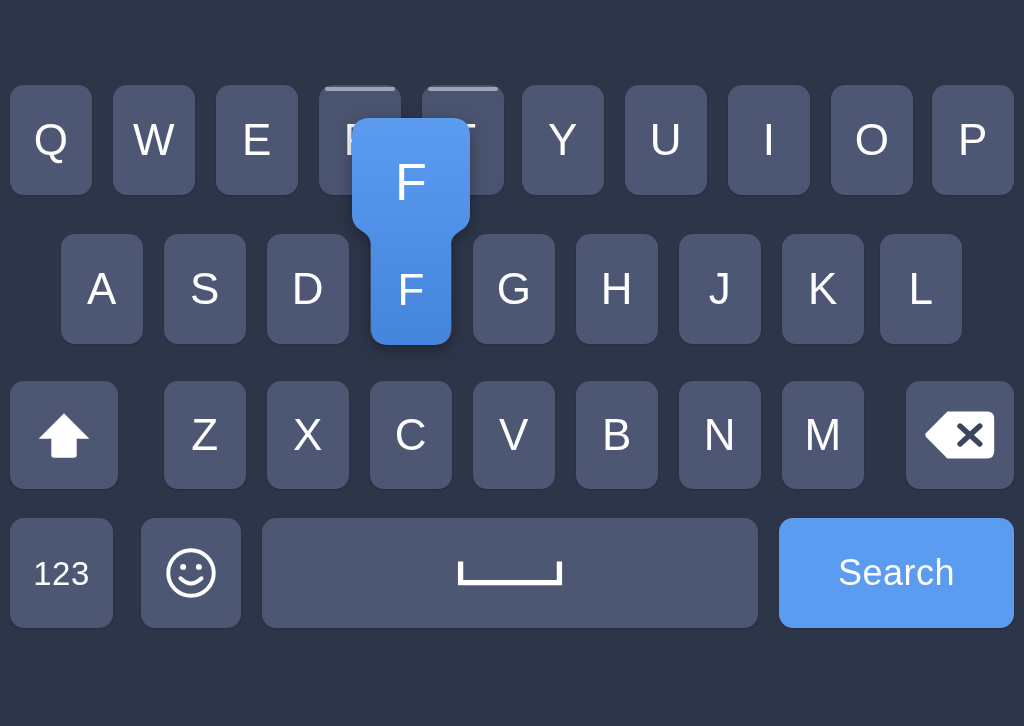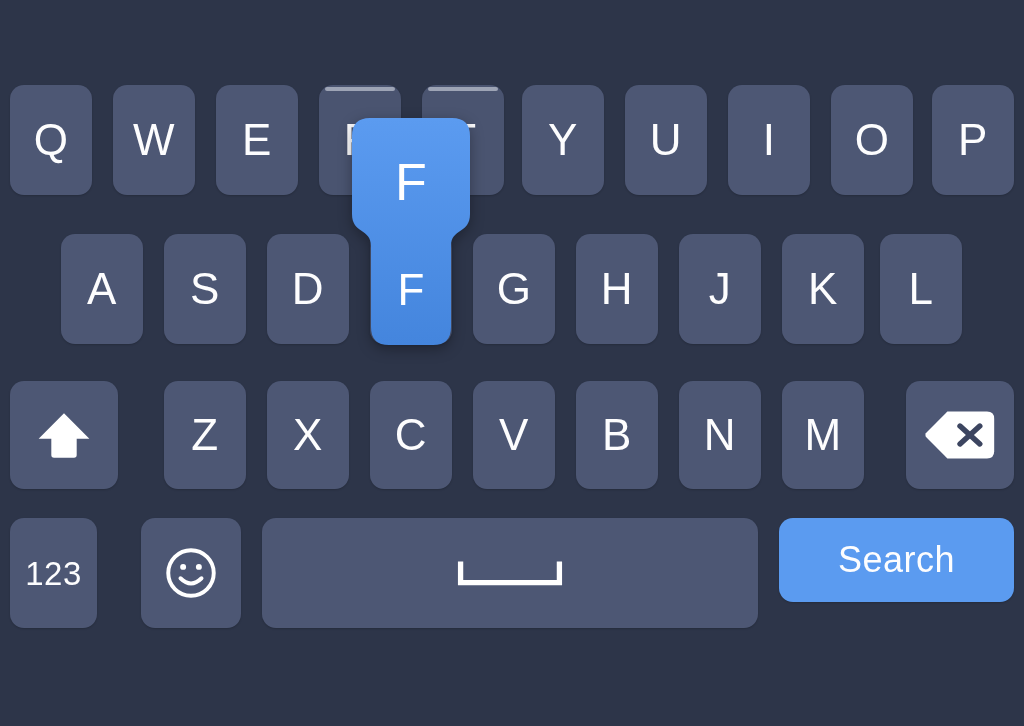--- a/index.html
+++ b/index.html
@@ -196,41 +196,41 @@
     <path d="M26 2 L70 2 Q78 2 78 10 L78 46 Q78 54 70 54 L26 54 L2 30 Q1 28 2 26 Z" fill="#ffffff"></path>
     <g stroke="#3c4560" stroke-width="6" stroke-linecap="round">
       <line x1="40" y1="18" x2="62" y2="38"></line>
       <line x1="62" y1="18" x2="40" y2="38"></line>
     </g>
   </svg>
         </span>
       </div>
     </div>
     <div style="position: absolute; left: 0px; top: 0px; width: 100%; height: 100%;">
-      <div class="key small-label" style="left: 10px; top: 518px; width: 87px; height: 110px;">
+      <div class="key small-label" style="left: 10px; top: 518px; width: 103px; height: 110px;">
         <span class="glyph">123</span>
       </div>
       <div class="key" style="left: 141px; top: 518px; width: 100px; height: 110px;">
         <span style="display: flex; align-items: center; justify-content: center;">
           <svg viewBox="0 0 64 64" width="56" height="56" xmlns="http://www.w3.org/2000/svg" class="icon">
     <circle cx="32" cy="32" r="26" fill="none" stroke="#ffffff" stroke-width="4.5"></circle>
     <circle cx="23" cy="25" r="3.4" fill="#ffffff"></circle>
     <circle cx="41" cy="25" r="3.4" fill="#ffffff"></circle>
     <path d="M20 38 Q32 50 44 38" fill="none" stroke="#ffffff" stroke-width="4.5" stroke-linecap="round"></path>
   </svg>
         </span>
       </div>
       <div class="key" style="left: 262px; top: 518px; width: 496px; height: 110px;">
         <span style="display: flex; align-items: center; justify-content: center;">
           <svg viewBox="0 0 120 34" width="108" height="30" xmlns="http://www.w3.org/2000/svg" class="icon">
     <path d="M4 4 L4 28 L116 28 L116 4" fill="none" stroke="#ffffff" stroke-width="6" stroke-linejoin="miter"></path>
   </svg>
         </span>
       </div>
-      <div class="key accent small-label" style="left: 779px; top: 518px; width: 235px; height: 84px;">
+      <div class="key accent small-label" style="left: 779px; top: 518px; width: 235px; height: 110px;">
         <span class="glyph">Search</span>
       </div>
     </div>
   </div>
 
 <div id="popup" style="left: 352px; top: 118px; width: 118px; height: 227px;">
     <svg viewBox="0 0 118 227" xmlns="http://www.w3.org/2000/svg">
       <defs>
         <linearGradient id="popgrad" x1="0" y1="0" x2="0" y2="1">
           <stop offset="0%" stop-color="#5b9bf0"></stop>

